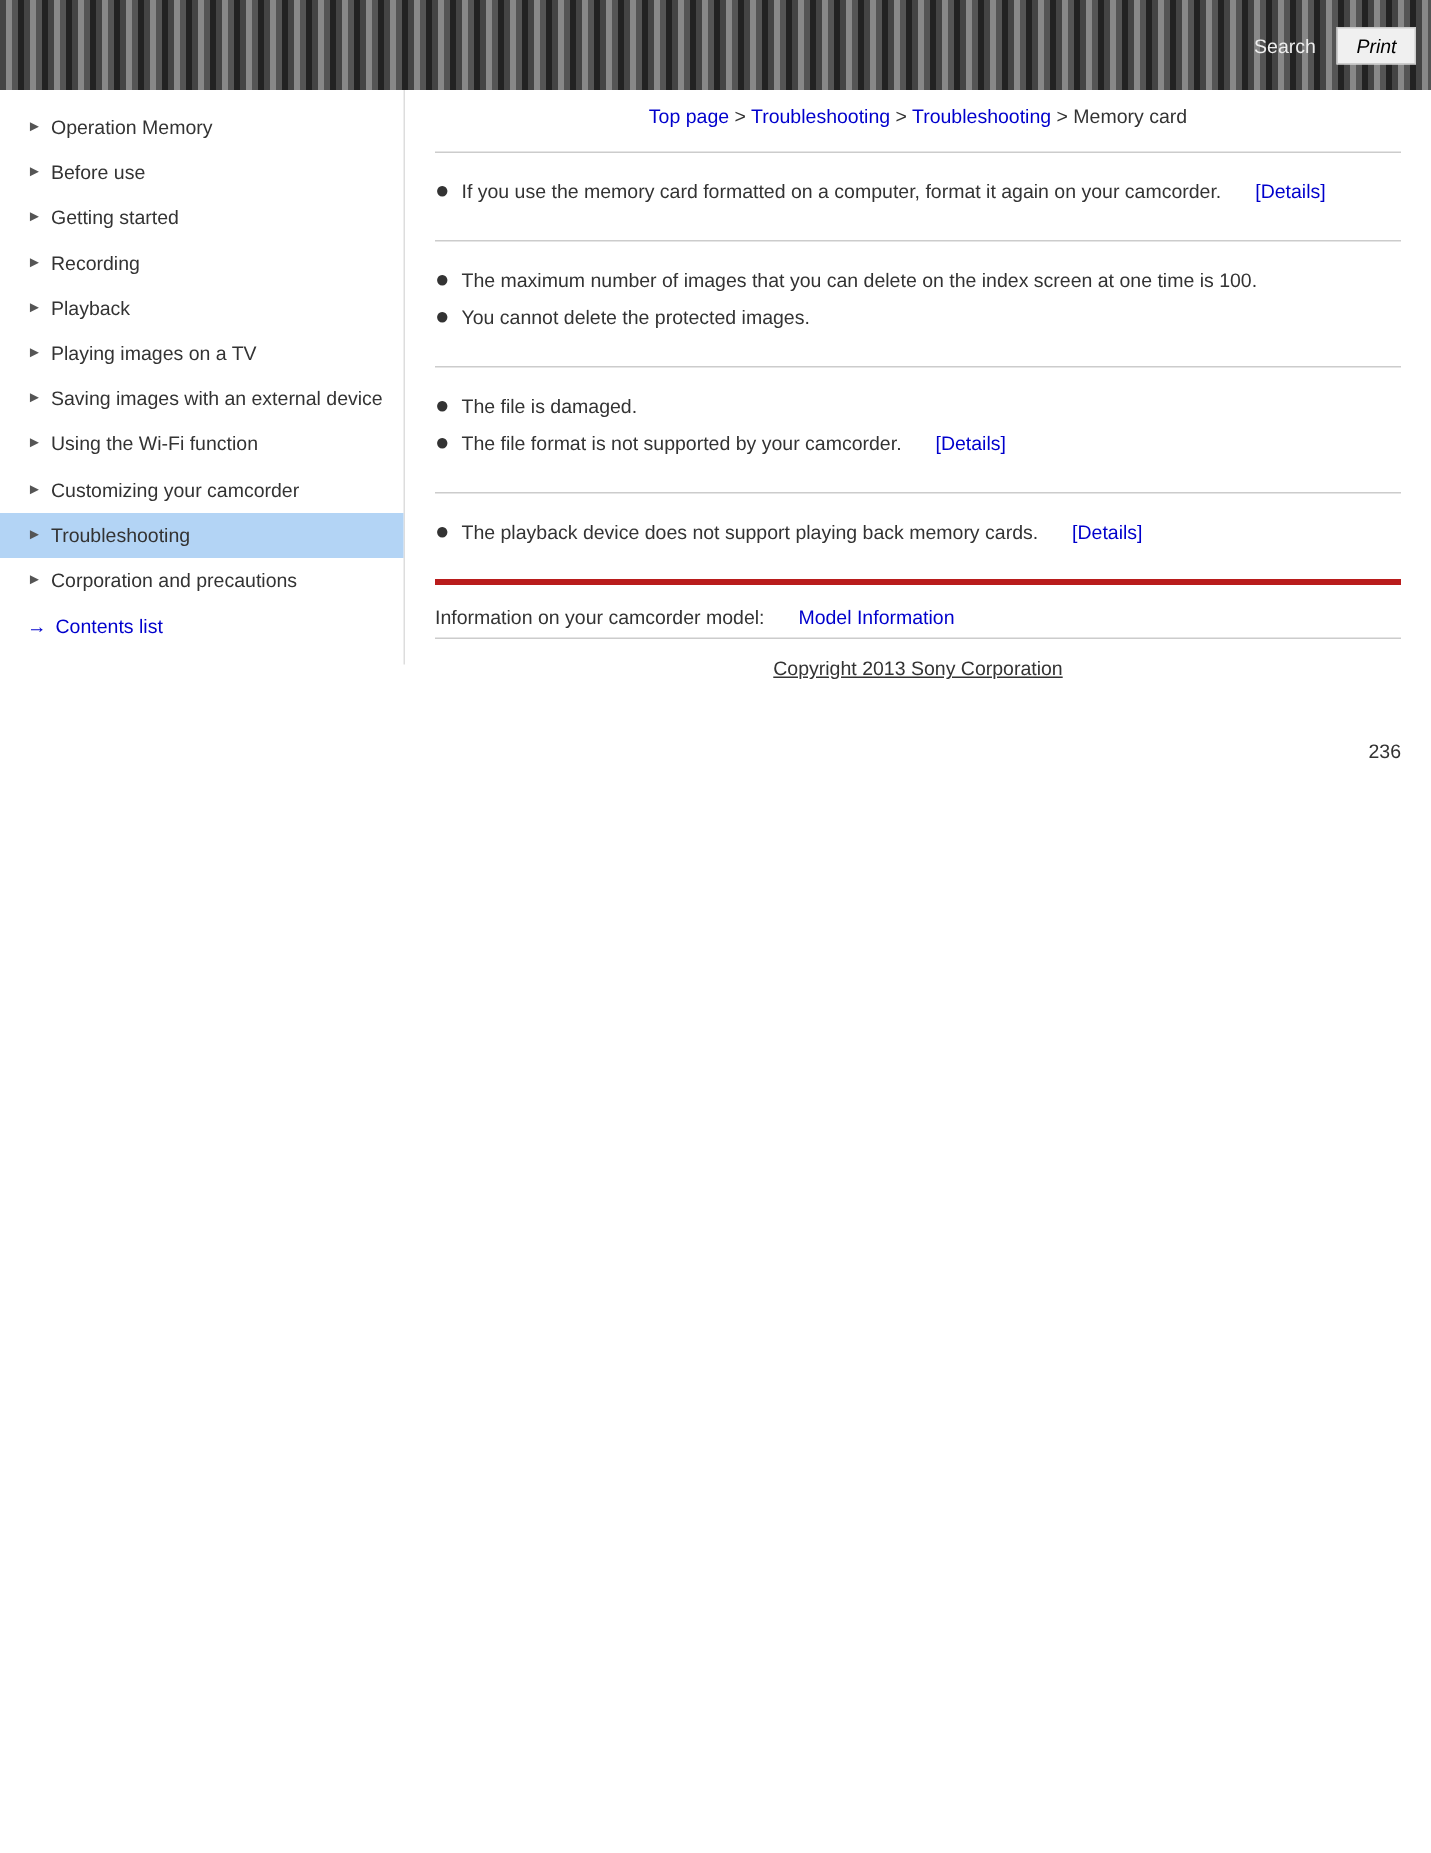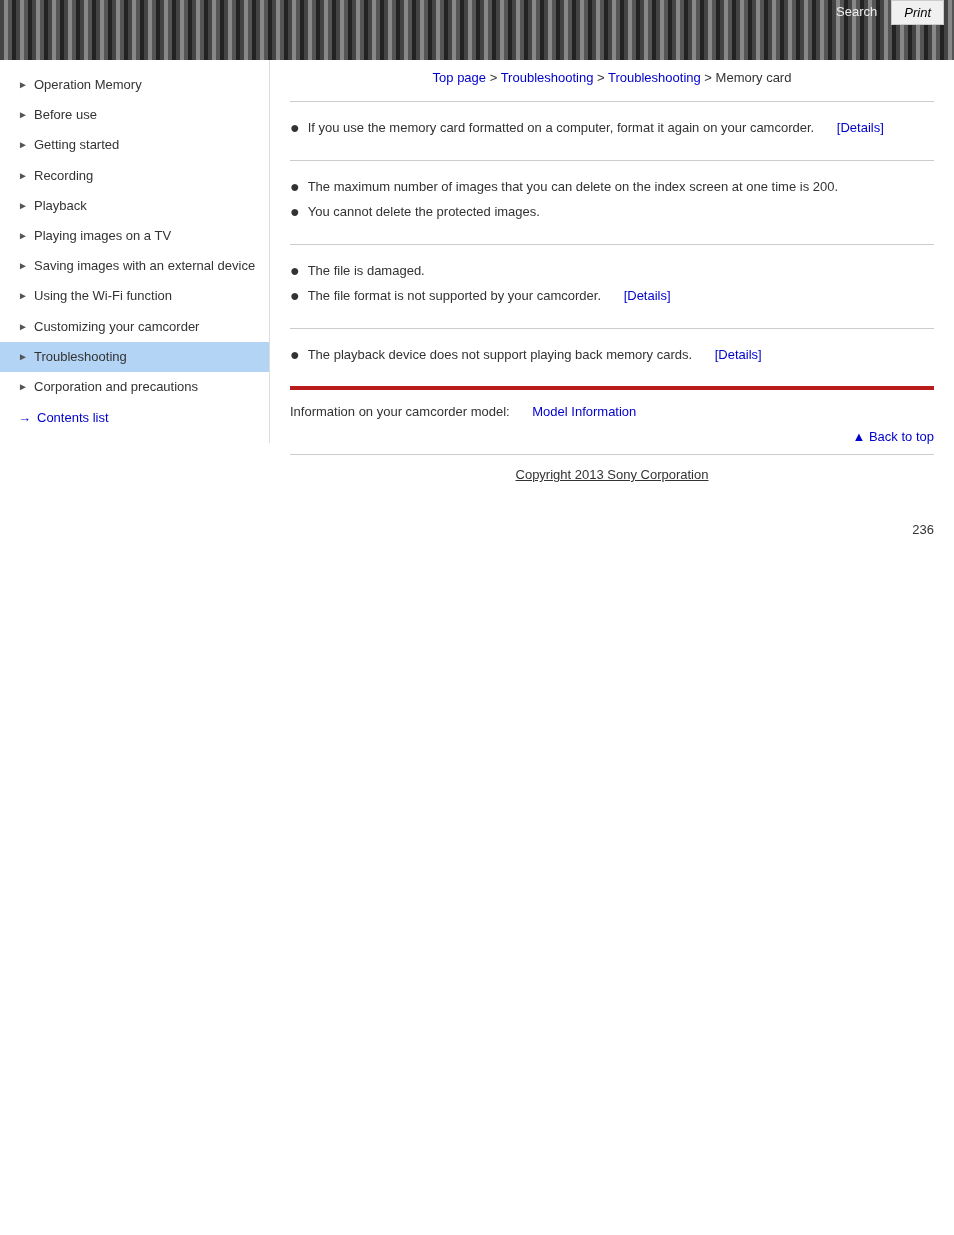--- a/index.html
+++ b/index.html
@@ -9,21 +9,21 @@
     .header {
       background: repeating-linear-gradient(
         90deg,
         #444 0px, #444 4px,
         #888 4px, #888 8px,
         #555 8px, #555 12px,
         #222 12px, #222 16px
       );
       height: 60px;
       display: flex;
-      align-items: flex-start;
+      align-items: center;
       justify-content: flex-end;
       padding-right: 10px;
     }
     .header-btn {
       background: #f0f0f0;
       border: 1px solid #ccc;
       padding: 4px 12px;
       font-size: 13px;
       cursor: pointer;
       margin-left: 6px;
@@ -237,21 +237,21 @@
     <div id="sections-container">
         <div class="section">
           <div class="bullet-item">
       <span class="bullet">●</span>
       <span>If you use the memory card formatted on a computer, format it again on your camcorder. <a class="link-blue">[Details]</a></span>
     </div>
         </div>
         <div class="section">
           <div class="bullet-item">
       <span class="bullet">●</span>
-      <span>The maximum number of images that you can delete on the index screen at one time is 200.</span>
+      <span>The maximum number of images that you can delete on the index screen at one time is 100.</span>
     </div>
           <div class="bullet-item">
       <span class="bullet">●</span>
       <span>You cannot delete the protected images.</span>
     </div>
         </div>
         <div class="section">
           <div class="bullet-item">
       <span class="bullet">●</span>
       <span>The file is damaged.</span>
@@ -267,23 +267,20 @@
       <span>The playback device does not support playing back memory cards. <a class="link-blue">[Details]</a></span>
     </div>
         </div>
       </div>
 
     <div class="model-info">
       <span>Information on your camcorder model:</span>
       <a class="link-blue">Model Information</a>
     </div>
 
-    <div class="back-to-top">
-      <a class="link-blue">▲ Back to top</a>
-    </div>
 
     <div class="footer-copyright">
       <span>Copyright 2013 Sony Corporation</span>
     </div>
 
     <div class="page-number">
       <span>236</span>
     </div>
   </div>
 </div>

